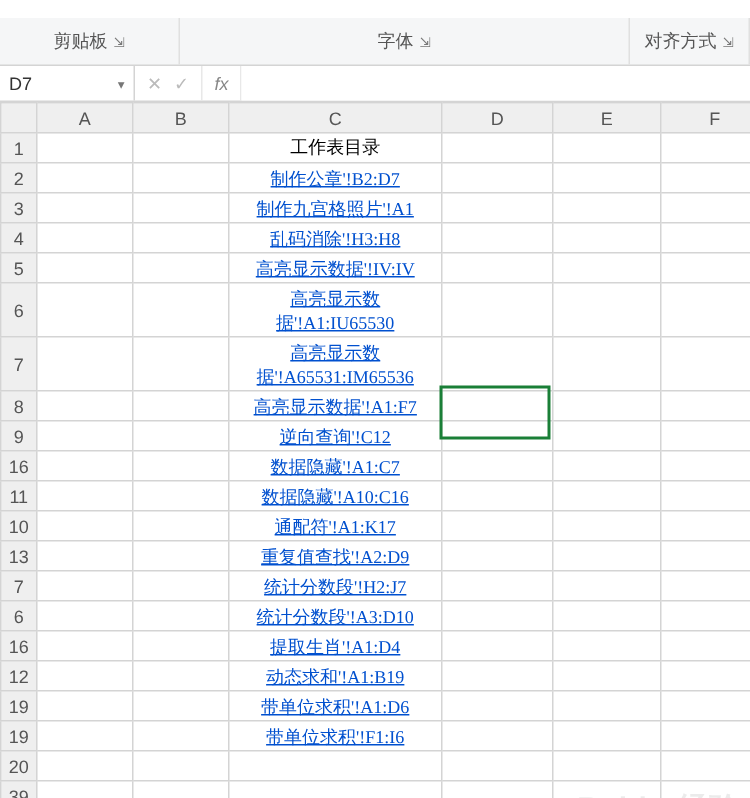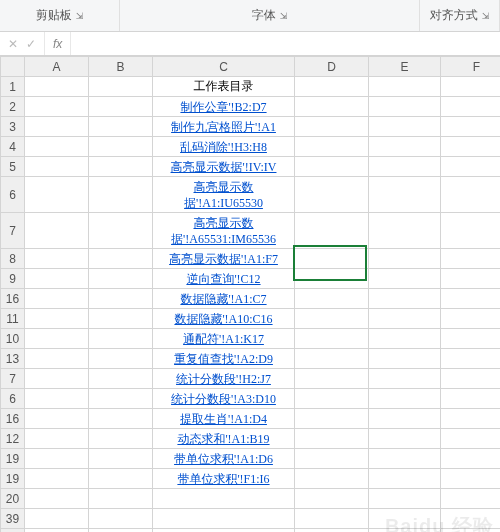--- a/index.html
+++ b/index.html
@@ -11,20 +11,21 @@
     background: #fff;
     overflow: hidden;
     width: 500px;
     height: 532px;
   }
   .ribbon-groups {
     display: flex;
     height: 32px;
     border-bottom: 1px solid #d4d4d4;
     background: #f5f6f7;
+    margin-top: 12px;
   }
   .ribbon-group {
     display: flex;
     align-items: center;
     justify-content: center;
     gap: 4px;
     color: #555;
     font-size: 12px;
     border-right: 1px solid #e0e0e0;
   }
@@ -158,20 +159,24 @@
     <span>字体</span>
     <span class="dlaunch">⇲</span>
   </div>
   <div class="ribbon-group" style="flex:1">
     <span>对齐方式</span>
     <span class="dlaunch">⇲</span>
   </div>
 </div>
 
 <div class="namebox-row">
+  <div class="namebox">
+    <span>D7</span>
+    <span class="dd">▾</span>
+  </div>
   <div class="fx-btns">
     <span>✕</span>
     <span>✓</span>
   </div>
   <div class="fx-label">
     <span>fx</span>
   </div>
   <input class="formula-input" value="" style="">
 </div>
 

